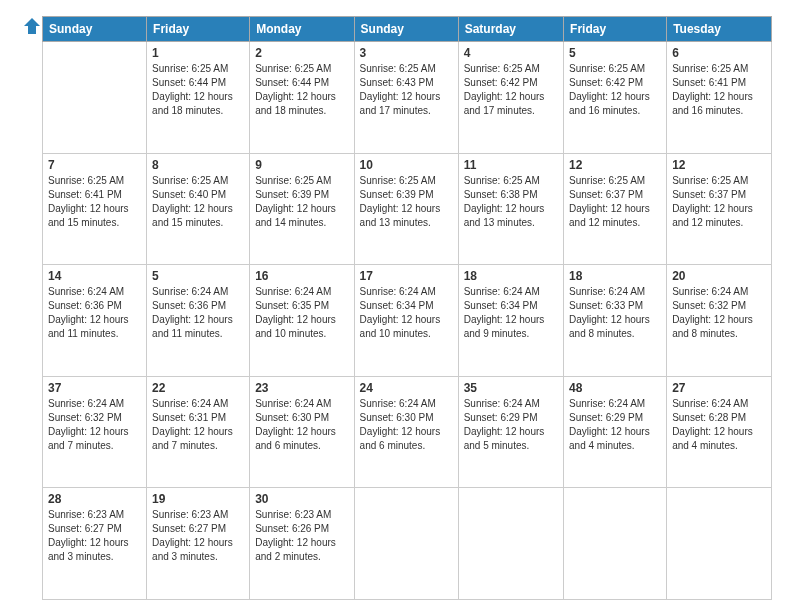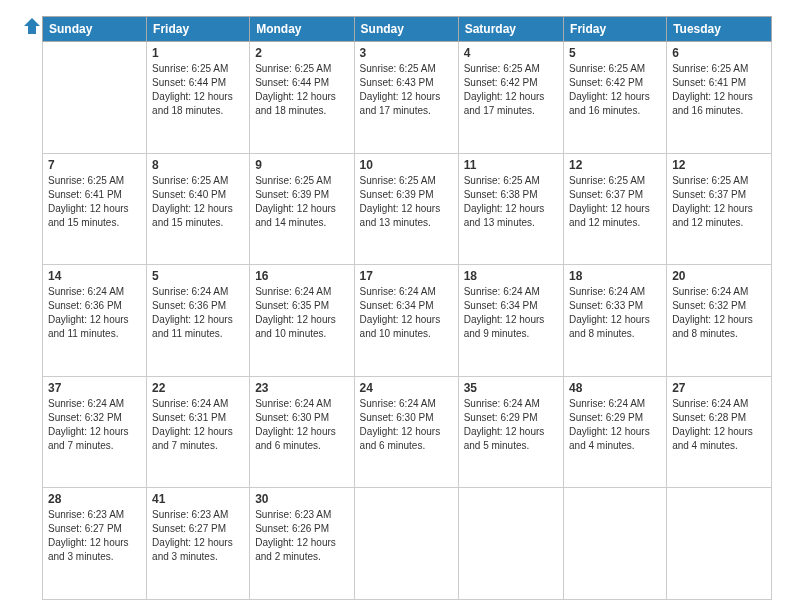--- a/index.html
+++ b/index.html
@@ -336,21 +336,21 @@
         </tr>
         <tr>
           <td>
             <div class="day-number">28</div>
             <div class="day-info" style="white-space: pre-line;">Sunrise: 6:23 AM
 Sunset: 6:27 PM
 Daylight: 12 hours
 and 3 minutes.</div>
           </td>
           <td>
-            <div class="day-number">41</div>
+            <div class="day-number">19</div>
             <div class="day-info" style="white-space: pre-line;">Sunrise: 6:23 AM
 Sunset: 6:27 PM
 Daylight: 12 hours
 and 3 minutes.</div>
           </td>
           <td>
             <div class="day-number">30</div>
             <div class="day-info" style="white-space: pre-line;">Sunrise: 6:23 AM
 Sunset: 6:26 PM
 Daylight: 12 hours

